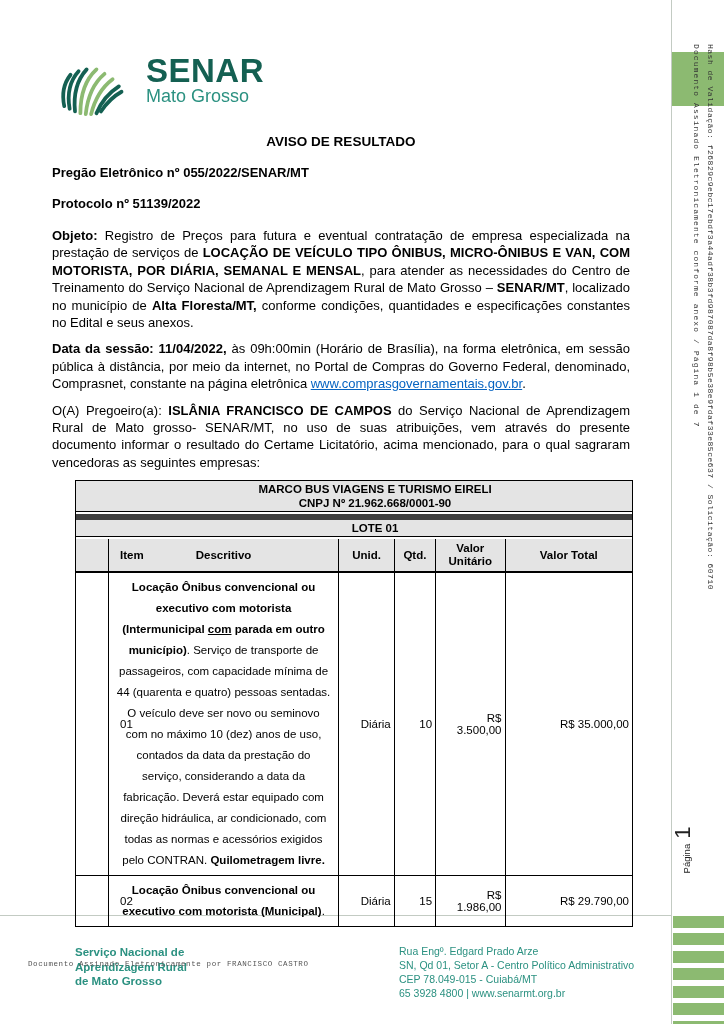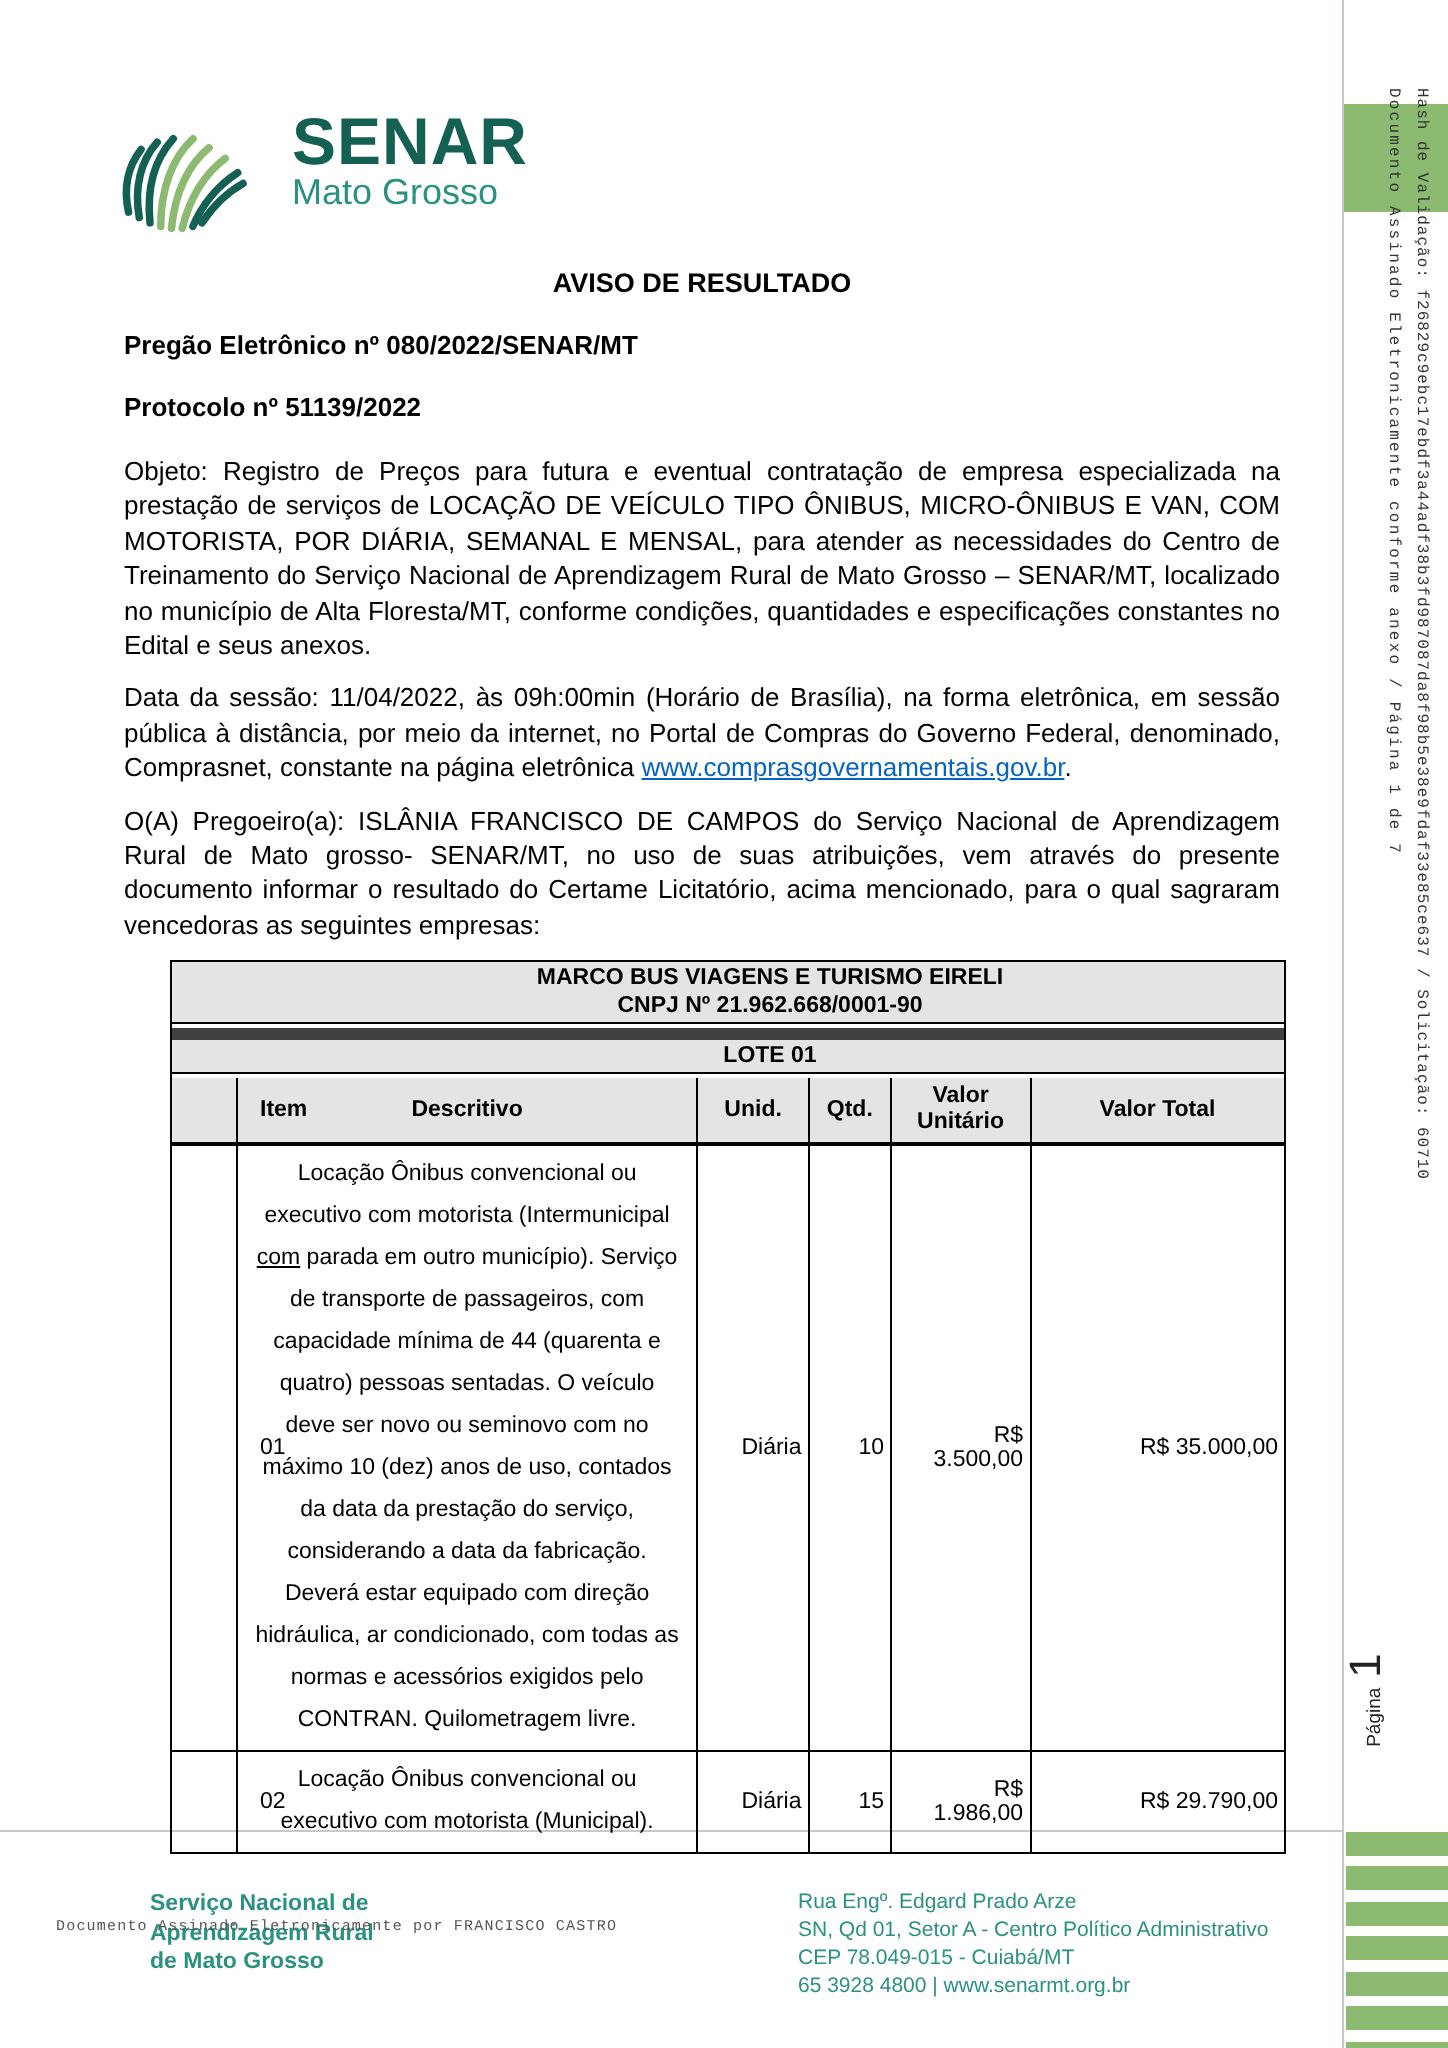--- a/index.html
+++ b/index.html
@@ -26,25 +26,25 @@
   .logo{position:absolute;left:58px;top:44px;display:flex;align-items:center;gap:20px;}
   .logo svg{width:68px;height:74px;}
   .logo svg path{fill:none;stroke-width:4.2;stroke-linecap:round;}
   .logo svg path.d{stroke:var(--brand-dark);}
   .logo svg path.l{stroke:var(--green);}
   .logo-text{display:flex;flex-direction:column;}
   .logo-title{font-size:33px;font-weight:bold;color:var(--brand-dark);line-height:30px;letter-spacing:0.5px;}
   .logo-sub{font-size:18px;color:var(--brand-teal);line-height:20px;}
 
   
-  .doc{position:absolute;left:62px;top:134px;width:578px;}
+  .doc{position:absolute;left:52px;top:134px;width:578px;}
   .title{font-size:13.5px;font-weight:bold;text-align:center;margin:0 0 16px;}
   .bold-line{font-size:13px;font-weight:bold;margin:0 0 16px;}
   .para{font-size:13px;line-height:17.4px;text-align:justify;margin:0 0 9px;}
-  .b{font-weight:normal;}
+  .b{font-weight:bold;}
   .u{text-decoration:underline;}
   .link{color:var(--link);text-decoration:underline;cursor:pointer;}
 
   
   .table-wrap{margin:8px 0 0 23px;width:556px;border:1px solid #000;}
   table{width:100%;border-collapse:collapse;table-layout:fixed;font-size:11.5px;}
   td,th{border:1px solid #000;vertical-align:middle;padding:1px 3px;}
   td:first-child,th:first-child{border-left:none;padding-left:44px;}
   td:last-child,th:last-child{border-right:none;}
   .band{background:var(--table-header-bg);font-weight:bold;text-align:center;border-left:none;border-right:none;border-top:none;line-height:14px;padding:1px 2px;}
@@ -105,21 +105,21 @@
       <path class="d" d="M48,74 C54,65 62,57 71,52"></path>
     </svg>
     <div class="logo-text">
       <span class="logo-title">SENAR</span>
       <span class="logo-sub">Mato Grosso</span>
     </div>
   </div>
 
   <div class="doc">
     <div class="title">AVISO DE RESULTADO</div>
-    <div class="bold-line">Pregão Eletrônico nº 080/2022/SENAR/MT</div>
+    <div class="bold-line">Pregão Eletrônico nº 055/2022/SENAR/MT</div>
     <div class="bold-line">Protocolo nº 51139/2022</div>
     <p class="para"><span class="b">Objeto: </span><span>Registro de Preços para futura e eventual contratação de empresa especializada na prestação de serviços de </span><span class="b">LOCAÇÃO DE VEÍCULO TIPO ÔNIBUS, MICRO-ÔNIBUS E VAN, COM MOTORISTA, POR DIÁRIA, SEMANAL E MENSAL</span><span>, para atender as necessidades do Centro de Treinamento do Serviço Nacional de Aprendizagem Rural de Mato Grosso – </span><span class="b">SENAR/MT</span><span>, localizado no município de </span><span class="b">Alta Floresta/MT,</span><span> conforme condições, quantidades e especificações constantes no Edital e seus anexos.</span></p>
     <p class="para"><span class="b">Data da sessão: 11/04/2022,</span><span> às 09h:00min (Horário de Brasília), na forma eletrônica, em sessão pública à distância, por meio da internet, no Portal de Compras do Governo Federal, denominado, Comprasnet, constante na página eletrônica </span><span class="link">www.comprasgovernamentais.gov.br</span><span>.</span></p>
     <p class="para"><span>O(A) Pregoeiro(a): </span><span class="b">ISLÂNIA FRANCISCO DE CAMPOS</span><span> do Serviço Nacional de Aprendizagem Rural de Mato grosso- SENAR/MT, no uso de suas atribuições, vem através do presente documento informar o resultado do Certame Licitatório, acima mencionado, para o qual sagraram vencedoras as seguintes empresas:</span></p>
 
     <div class="table-wrap">
       <table>
         <colgroup>
           <col style="width:32px">
             <col style="width:229px">

